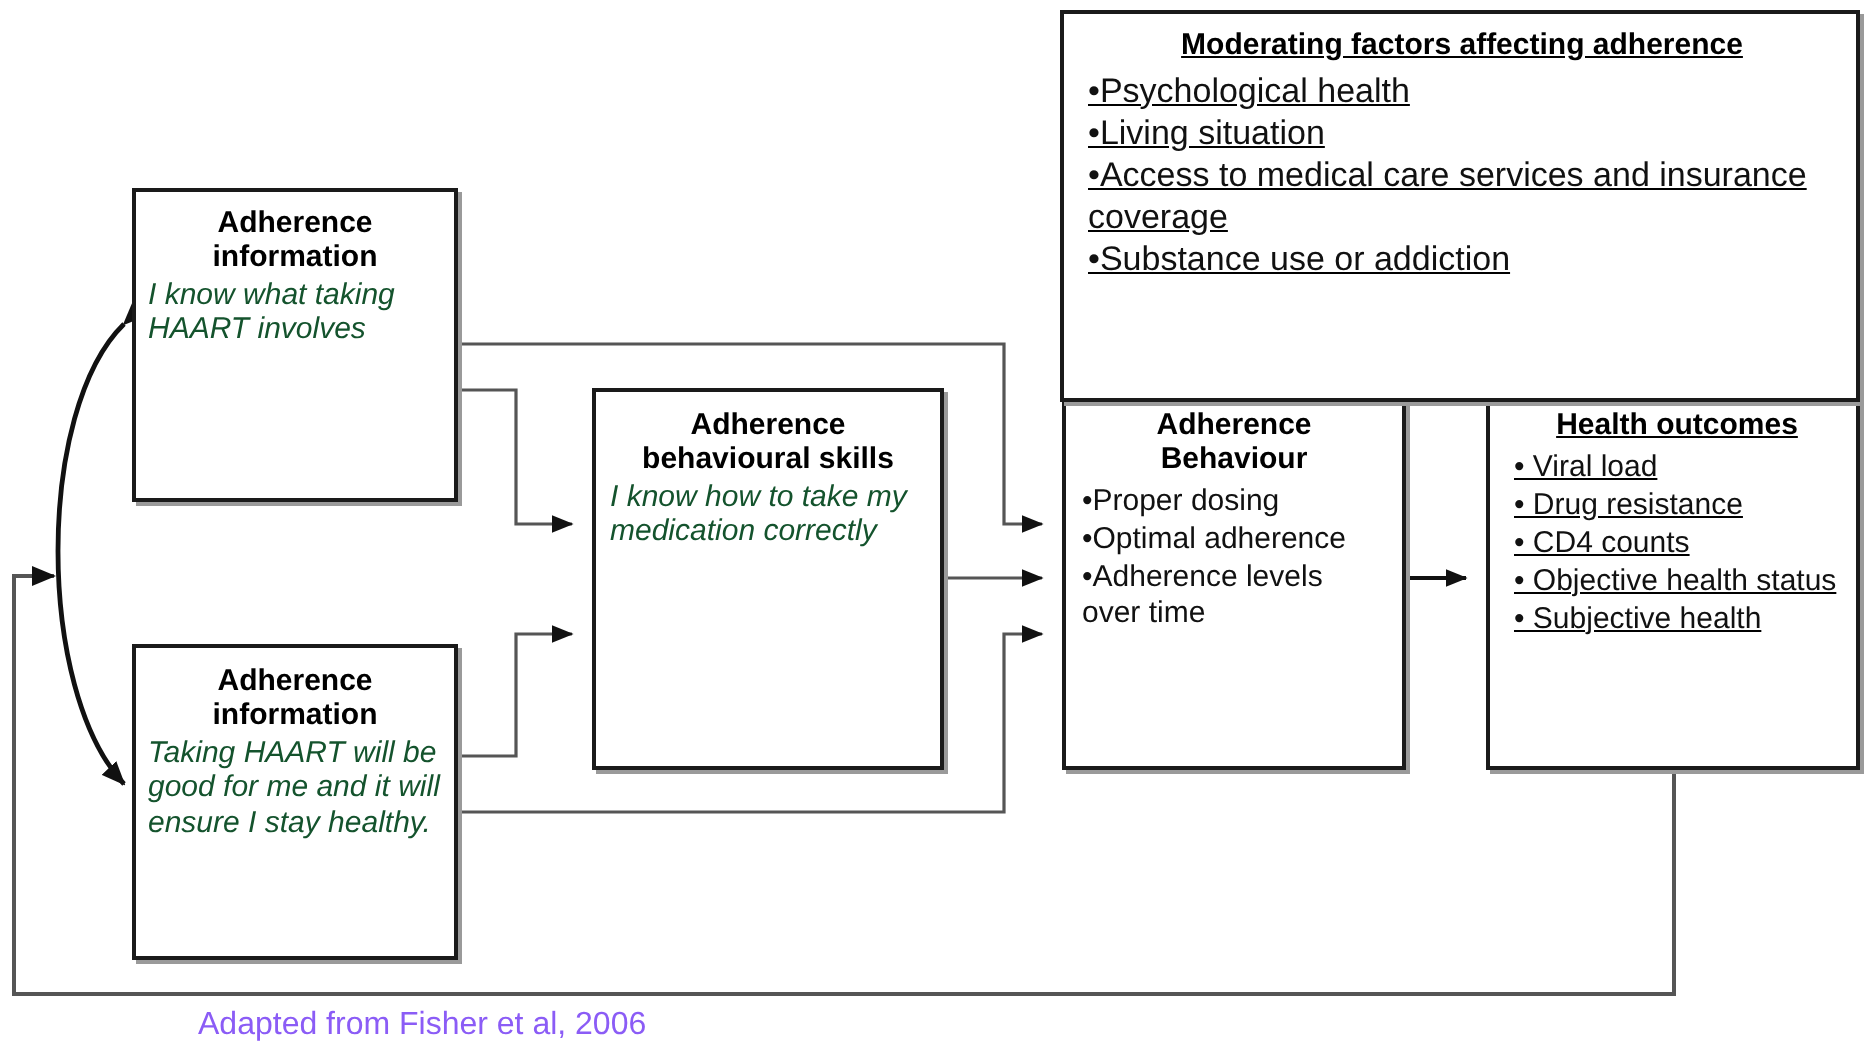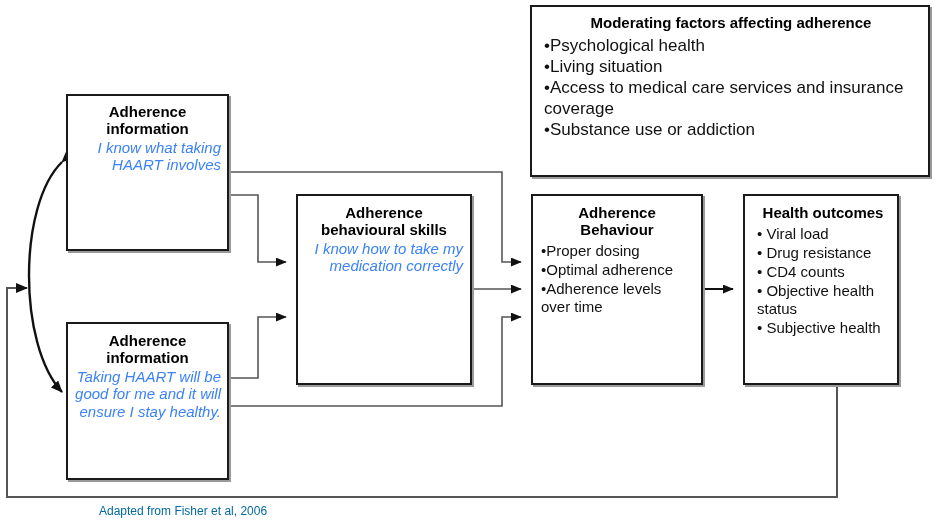--- a/index.html
+++ b/index.html
@@ -34,22 +34,22 @@
     z-index: 3;
   }
   .box-title {
     font-weight: bold;
     text-align: center;
     color: #000;
     line-height: 1.12;
   }
   .box-sub {
     font-style: italic;
-    text-align: right;
-    color: #3b82f6;
+    text-align: left;
+    color: #14532d;
     line-height: 1.18;
   }
   .bullets {
     list-style: none;
     margin: 0;
     padding: 0;
     color: #111;
   }
   .bullets li {
     line-height: 1.2;
@@ -80,40 +80,42 @@
   #box-skills .box-sub { font-size: 15px; margin-top: 1px; }
 
   #box-behaviour {
     left: 531px; top: 194px; width: 172px; height: 191px;
     padding: 9px 8px 0 8px;
   }
   #box-behaviour .box-title { font-size: 15px; }
   #box-behaviour .bullets { font-size: 15px; margin-top: 3px; }
 
   #box-outcomes {
-    left: 743px; top: 194px; width: 156px; height: 191px;
+    left: 743px; top: 194px; width: 187px; height: 191px;
     padding: 9px 8px 0 12px;
+    text-decoration: underline;
   }
   #box-outcomes .box-title { font-size: 15px; }
   #box-outcomes .bullets { font-size: 15px; margin-top: 3px; }
 
   #box-moderating {
-    left: 530px; top: 5px; width: 400px; height: 172px;
+    left: 530px; top: 5px; width: 400px; height: 196px;
     padding: 8px 10px 0 12px;
+    text-decoration: underline;
   }
   #box-moderating .box-title { font-size: 15px; }
   #box-moderating .bullets { font-size: 17px; margin-top: 3px; }
   #box-moderating .bullets li { line-height: 1.24; }
 
   #caption {
     position: absolute;
     left: 99px;
     top: 504px;
-    font-size: 12px;
-    color: #0369a1;
+    font-size: 16px;
+    color: #8b5cf6;
     z-index: 4;
     white-space: nowrap;
   }
 </style>
 </head>
 <body>
 
 <div id="stage">
 
   <svg id="wires" viewBox="0 0 937 526" width="937" height="526" xmlns="http://www.w3.org/2000/svg">

